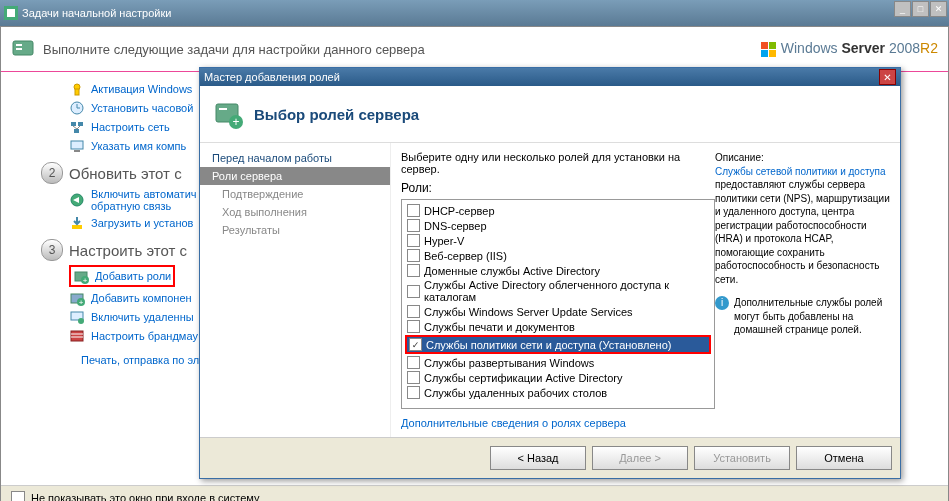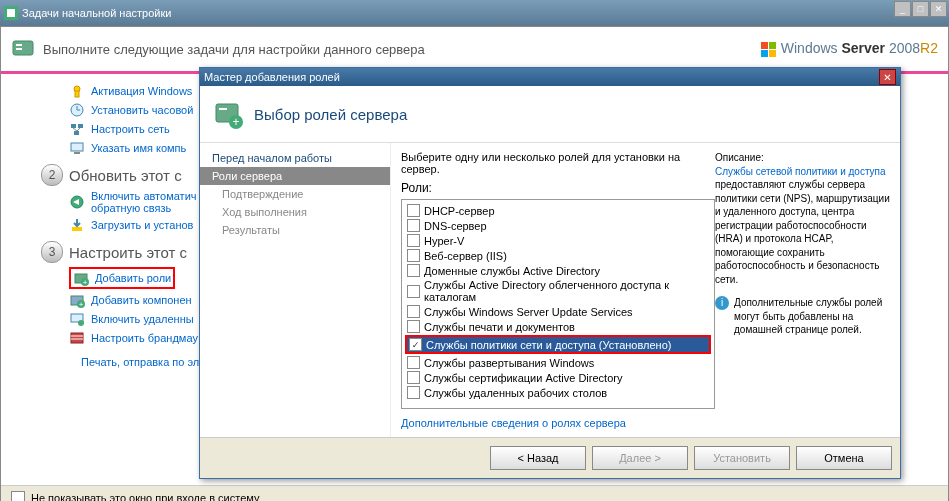--- a/index.html
+++ b/index.html
@@ -1,20 +1,20 @@
 <!DOCTYPE html>
 <html><head>
 <meta charset="utf-8">
 <style>
 html,body{margin:0;padding:0;font-family:Tahoma,Arial,sans-serif;font-size:11px;color:#000;background:#3a6ea5;width:949px;height:501px;overflow:hidden}
 .taskbar{background:linear-gradient(#7a9db8,#5a7a94);height:26px;display:flex;align-items:center;padding:0 4px;color:#fff;font-size:11px;position:relative}
 .taskbar-btns{position:absolute;right:2px;top:1px;display:flex;gap:1px}
 .tbbtn{width:15px;height:14px;background:#c0c0c0;border:1px solid #888;display:flex;align-items:center;justify-content:center;font-size:9px}
 .main-window{background:#fff;margin:0;height:483px;position:relative;border:1px solid #888}
-.main-header{display:flex;align-items:center;padding:6px 10px;border-bottom:3px solid #ec4899;height:32px}
+.main-header{display:flex;align-items:center;padding:6px 10px;border-bottom:1px solid #ec4899;height:32px}
 .main-header .hicon{width:24px;height:24px;margin-right:8px}
 .main-header .htext{font-size:13px;color:#555;flex:1}
 .brand{font-size:14px;color:#5a7a94}
 .brand b{color:#333}
 .main-body{padding:6px 40px;position:relative}
 .section-num{display:inline-flex;width:20px;height:20px;border-radius:10px;background:linear-gradient(#fff,#bbb);border:1px solid #999;align-items:center;justify-content:center;color:#555;margin-right:6px;font-size:12px}
 .section-title{font-size:15px;color:#555;display:flex;align-items:center;margin:8px 0 4px 0}
 .link-row{display:flex;align-items:center;margin:3px 0 3px 28px}
 .link-row .licon{width:16px;height:16px;margin-right:6px;flex:none}
 .link-row a{color:#0066cc;text-decoration:none;font-size:11px}
@@ -22,21 +22,21 @@
 .footer-text{color:#0066cc;margin:10px 0 4px 40px;font-size:11px}
 .bottom-bar{position:absolute;bottom:0;left:0;right:0;background:#ece9d8;border-top:1px solid #ccc;padding:5px 10px;display:flex;align-items:center}
 .cb{width:12px;height:12px;border:1px solid #888;background:#fff;margin-right:6px}
 
 
 .dialog{position:absolute;left:198px;top:40px;width:700px;height:410px;background:#fff;border:1px solid #3a6ea5;box-shadow:2px 2px 6px rgba(0,0,0,.4);display:flex;flex-direction:column}
 .dlg-titlebar{background:linear-gradient(#4a7aa8,#2a5a88);color:#fff;height:18px;display:flex;align-items:center;padding:0 4px;font-size:11px}
 .dlg-close{margin-left:auto;width:15px;height:14px;background:#c44;color:#fff;display:flex;align-items:center;justify-content:center;font-size:10px;border:1px solid #800}
 .dlg-header{display:flex;align-items:center;padding:8px 12px;height:40px;border-bottom:1px solid #ddd}
 .dlg-header .dicon{width:32px;height:32px;margin-right:10px}
-.dlg-header h2{font-size:15px;font-weight:normal;color:#1a4a7a;margin:0}
+.dlg-header h2{font-size:15px;font-weight:bold;color:#1a4a7a;margin:0}
 .dlg-body{flex:1;display:flex;overflow:hidden}
 .dlg-nav{width:190px;background:#fff;padding:6px 0;border-right:1px solid #eee}
 .nav-item{padding:3px 12px;color:#1a4a7a;font-size:11px}
 .nav-item.sel{background:#888;color:#fff}
 .nav-item.sub{padding-left:22px;color:#888}
 .dlg-content{flex:1;padding:8px 10px;display:flex;overflow:hidden}
 .roles-col{flex:1;display:flex;flex-direction:column}
 .roles-label{font-size:12px;margin-bottom:4px}
 .roles-box{border:1px solid #999;padding:3px;height:240px;overflow:hidden}
 .role-row{display:flex;align-items:center;padding:1px 2px;font-size:11px}

